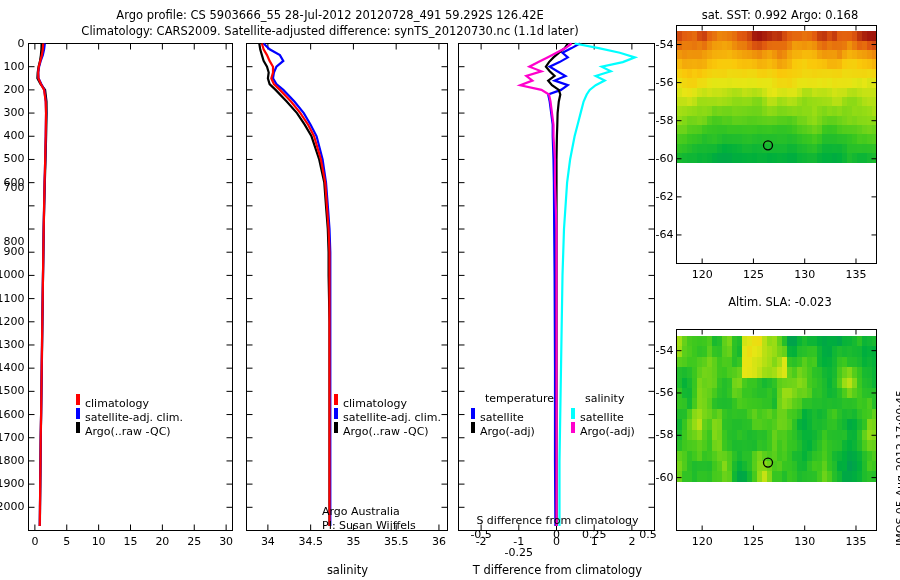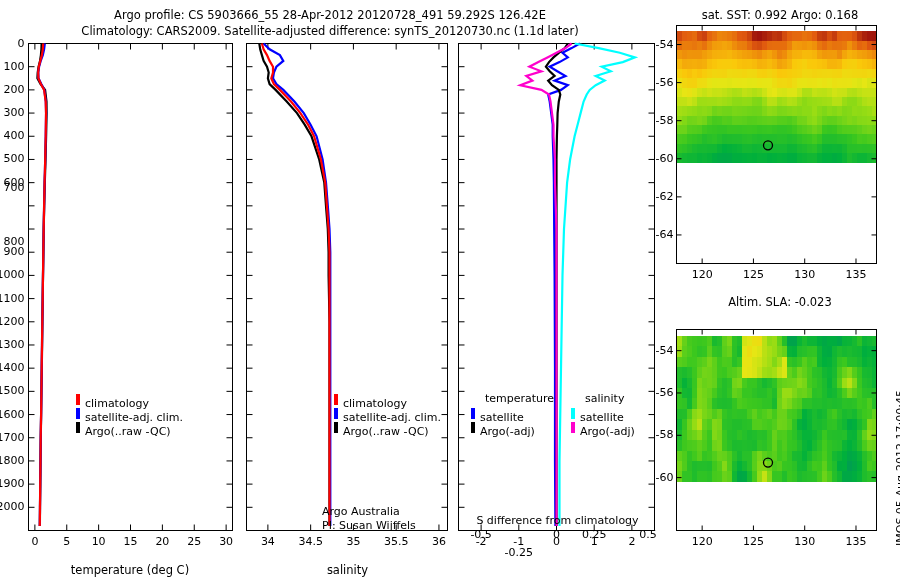--- a/index.html
+++ b/index.html
@@ -12,21 +12,21 @@
   .legtxt{font-size:11px;white-space:nowrap;}
   .swatch{position:absolute;width:4px;height:11px;}
   svg{display:block;}
   .frame{fill:none;stroke:#000;stroke-width:1;}
   .tick{stroke:#000;stroke-width:1;}
   .vert{transform-origin:0 0;}
 </style>
 </head>
 <body>
 
-<div class="abs ttl" style="left:0;top:8px;width:660px;">Argo profile: CS 5903666_55 28-Apr-2012 20120728_491 59.292S 126.42E</div>
+<div class="abs ttl" style="left:0;top:8px;width:660px;">Argo profile: CS 5903666_55 28-Jul-2012 20120728_491 59.292S 126.42E</div>
 <div class="abs ttl" style="left:0;top:24px;width:660px;">Climatology: CARS2009. Satellite-adjusted difference: synTS_20120730.nc (1.1d later)</div>
 
 <div class="abs" style="left:0;top:0;width:240px;height:580px;">
   <svg width="240" height="580">
     <g id="t-ticks">
         <line x1="28.5" y1="43.5" x2="34.5" y2="43.5" class="tick"></line>
         <line x1="226.5" y1="43.5" x2="232.5" y2="43.5" class="tick"></line>
         <line x1="28.5" y1="66.69047619047619" x2="34.5" y2="66.69047619047619" class="tick"></line>
         <line x1="226.5" y1="66.69047619047619" x2="232.5" y2="66.69047619047619" class="tick"></line>
         <line x1="28.5" y1="89.88095238095238" x2="34.5" y2="89.88095238095238" class="tick"></line>
@@ -114,21 +114,20 @@
     </div>
   <div id="t-xlabels">
       <div class="abs axtxt" style="left: 34.875px; top: 534.5px; text-align: center; transform: translateX(-50%);">0</div>
       <div class="abs axtxt" style="left: 66.75px; top: 534.5px; text-align: center; transform: translateX(-50%);">5</div>
       <div class="abs axtxt" style="left: 98.625px; top: 534.5px; text-align: center; transform: translateX(-50%);">10</div>
       <div class="abs axtxt" style="left: 130.5px; top: 534.5px; text-align: center; transform: translateX(-50%);">15</div>
       <div class="abs axtxt" style="left: 162.375px; top: 534.5px; text-align: center; transform: translateX(-50%);">20</div>
       <div class="abs axtxt" style="left: 194.25px; top: 534.5px; text-align: center; transform: translateX(-50%);">25</div>
       <div class="abs axtxt" style="left: 226.125px; top: 534.5px; text-align: center; transform: translateX(-50%);">30</div>
     </div>
-  <div class="abs axlab" style="left:0;top:563px;width:260px;text-align:center;">temperature (deg C)</div>
   <div class="abs" id="t-legend" style="left:76px;top:392px;">
       <div class="abs" style="left: 0px; top: 0px; white-space: nowrap;"><span class="swatch" style="background: rgb(255, 0, 0); left: 0px; top: 2px;"></span><span class="legtxt" style="margin-left: 9px;">climatology</span></div>
       <div class="abs" style="left: 0px; top: 14px; white-space: nowrap;"><span class="swatch" style="background: rgb(0, 0, 255); left: 0px; top: 2px;"></span><span class="legtxt" style="margin-left: 9px;">satellite-adj. clim.</span></div>
       <div class="abs" style="left: 0px; top: 28px; white-space: nowrap;"><span class="swatch" style="background: rgb(0, 0, 0); left: 0px; top: 2px;"></span><span class="legtxt" style="margin-left: 9px;">Argo(..raw -QC)</span></div>
     </div>
 </div>
 
 <div class="abs" style="left:240px;top:0;width:215px;height:580px;">
   <svg width="215" height="580">
     <g id="s-ticks">
@@ -281,20 +280,21 @@
       <div class="abs axtxt" style="left: 193px; top: 528px; text-align: center; transform: translateX(-50%);">0.5</div>
     </div>
   <div id="d-xlabels-bot">
       <div class="abs axtxt" style="left: 26.1154px; top: 534.5px; text-align: center; transform: translateX(-50%);">-2</div>
       <div class="abs axtxt" style="left: 63.8077px; top: 534.5px; text-align: center; transform: translateX(-50%);">-1</div>
       <div class="abs axtxt" style="left: 101.5px; top: 534.5px; text-align: center; transform: translateX(-50%);">0</div>
       <div class="abs axtxt" style="left: 139.192px; top: 534.5px; text-align: center; transform: translateX(-50%);">1</div>
       <div class="abs axtxt" style="left: 176.885px; top: 534.5px; text-align: center; transform: translateX(-50%);">2</div>
     </div>
   <div class="abs axtxt" style="left:0;top:514px;width:205px;text-align:center;">S difference from climatology</div>
+  <div class="abs axlab" style="left:0;top:563px;width:205px;text-align:center;">T difference from climatology</div>
   <div class="abs" id="d-legend" style="left:16px;top:392px;">
       <div class="abs legtxt" style="left: 14px; top: 0px;">temperature</div>
       <div class="abs legtxt" style="left: 114px; top: 0px;">salinity</div>
       <div class="abs" style="left: 0px; top: 14px; white-space: nowrap;"><span class="swatch" style="background: rgb(0, 0, 255); left: 0px; top: 2px;"></span><span class="legtxt" style="margin-left: 9px;">satellite</span></div>
       <div class="abs" style="left: 0px; top: 28px; white-space: nowrap;"><span class="swatch" style="background: rgb(0, 0, 0); left: 0px; top: 2px;"></span><span class="legtxt" style="margin-left: 9px;">Argo(-adj)</span></div>
       <div class="abs" style="left: 100px; top: 14px; white-space: nowrap;"><span class="swatch" style="background: rgb(0, 255, 255); left: 0px; top: 2px;"></span><span class="legtxt" style="margin-left: 9px;">satellite</span></div>
       <div class="abs" style="left: 100px; top: 28px; white-space: nowrap;"><span class="swatch" style="background: rgb(255, 0, 204); left: 0px; top: 2px;"></span><span class="legtxt" style="margin-left: 9px;">Argo(-adj)</span></div>
     </div>
 </div>
 

